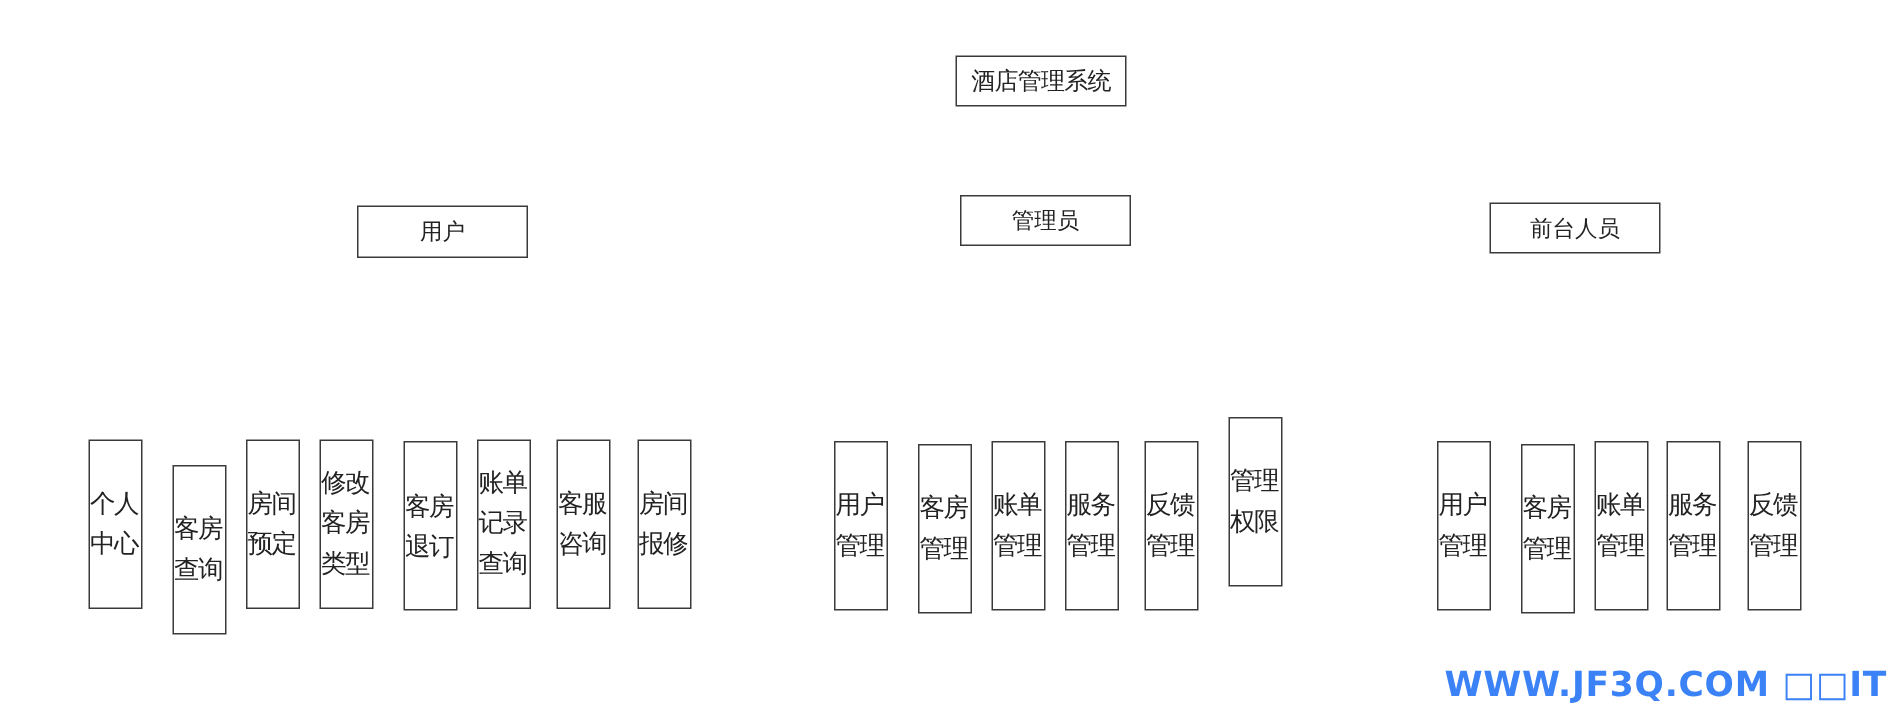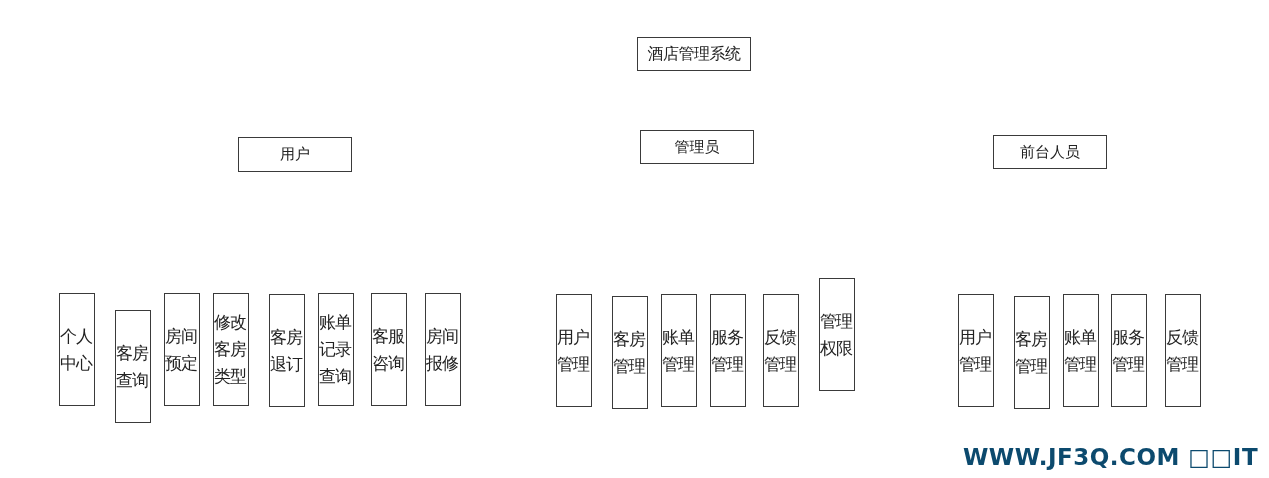--- a/index.html
+++ b/index.html
@@ -131,14 +131,14 @@
   <div class="box leaf-box" style="left: 1063px; top: 294px;">
       <span class="leaf-text">账单管理</span>
     </div>
   <div class="box leaf-box" style="left: 1111px; top: 294px;">
       <span class="leaf-text">服务管理</span>
     </div>
   <div class="box leaf-box" style="left: 1165px; top: 294px;">
       <span class="leaf-text">反馈管理</span>
     </div>
 
-  <div class="watermark" style="color: #0c4a6e; text-align: right;">WWW.JF3Q.COM □□IT</div>
+  <div class="watermark" style="color: #3b82f6; text-align: right;">WWW.JF3Q.COM □□IT</div>
 </div>
 
 </body></html>

